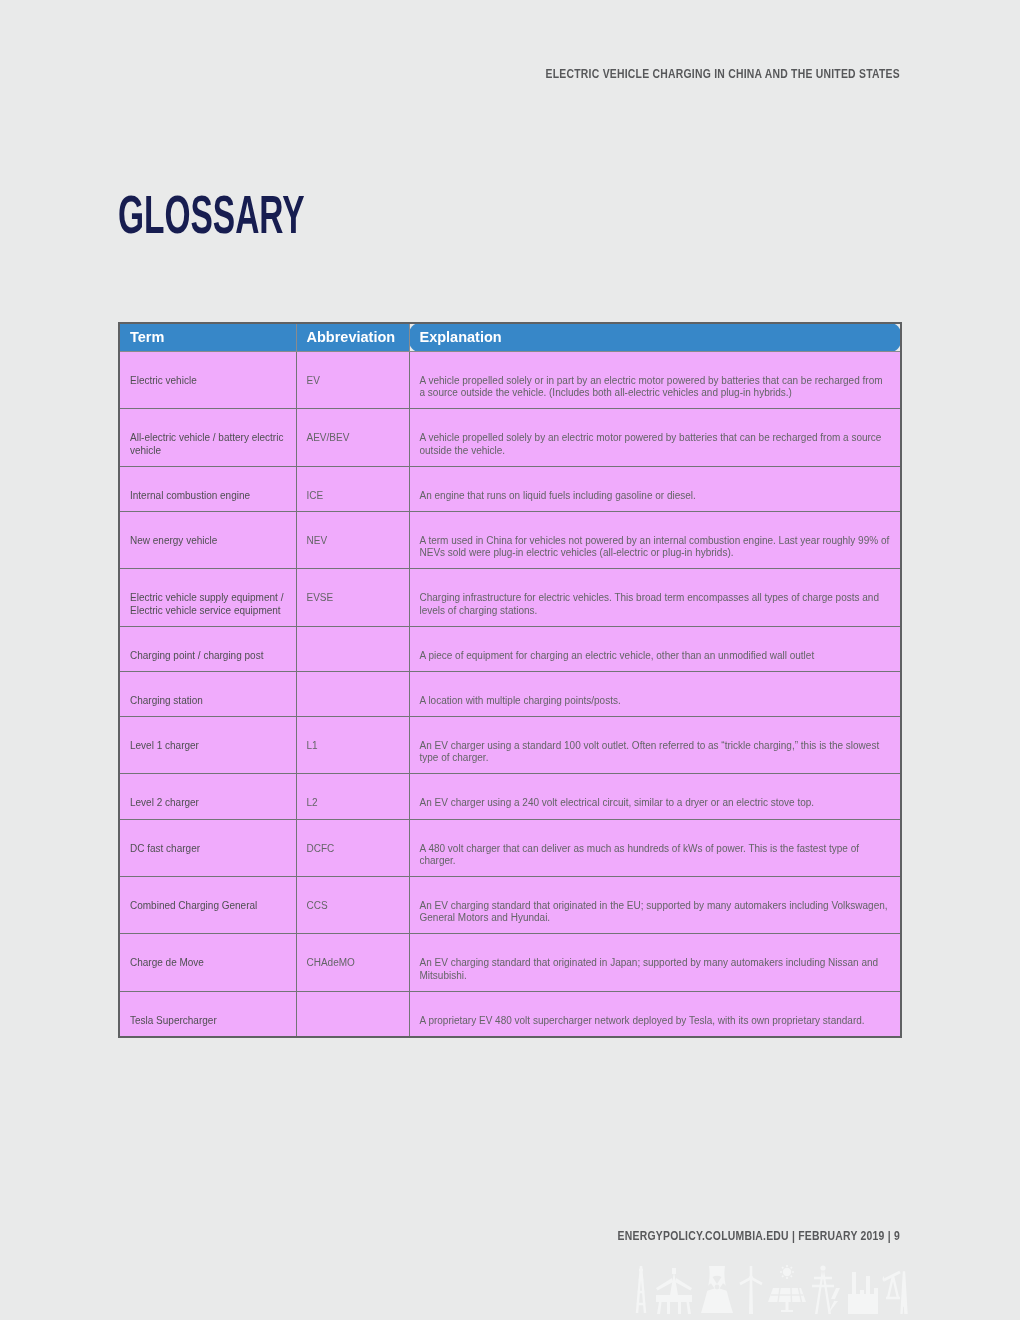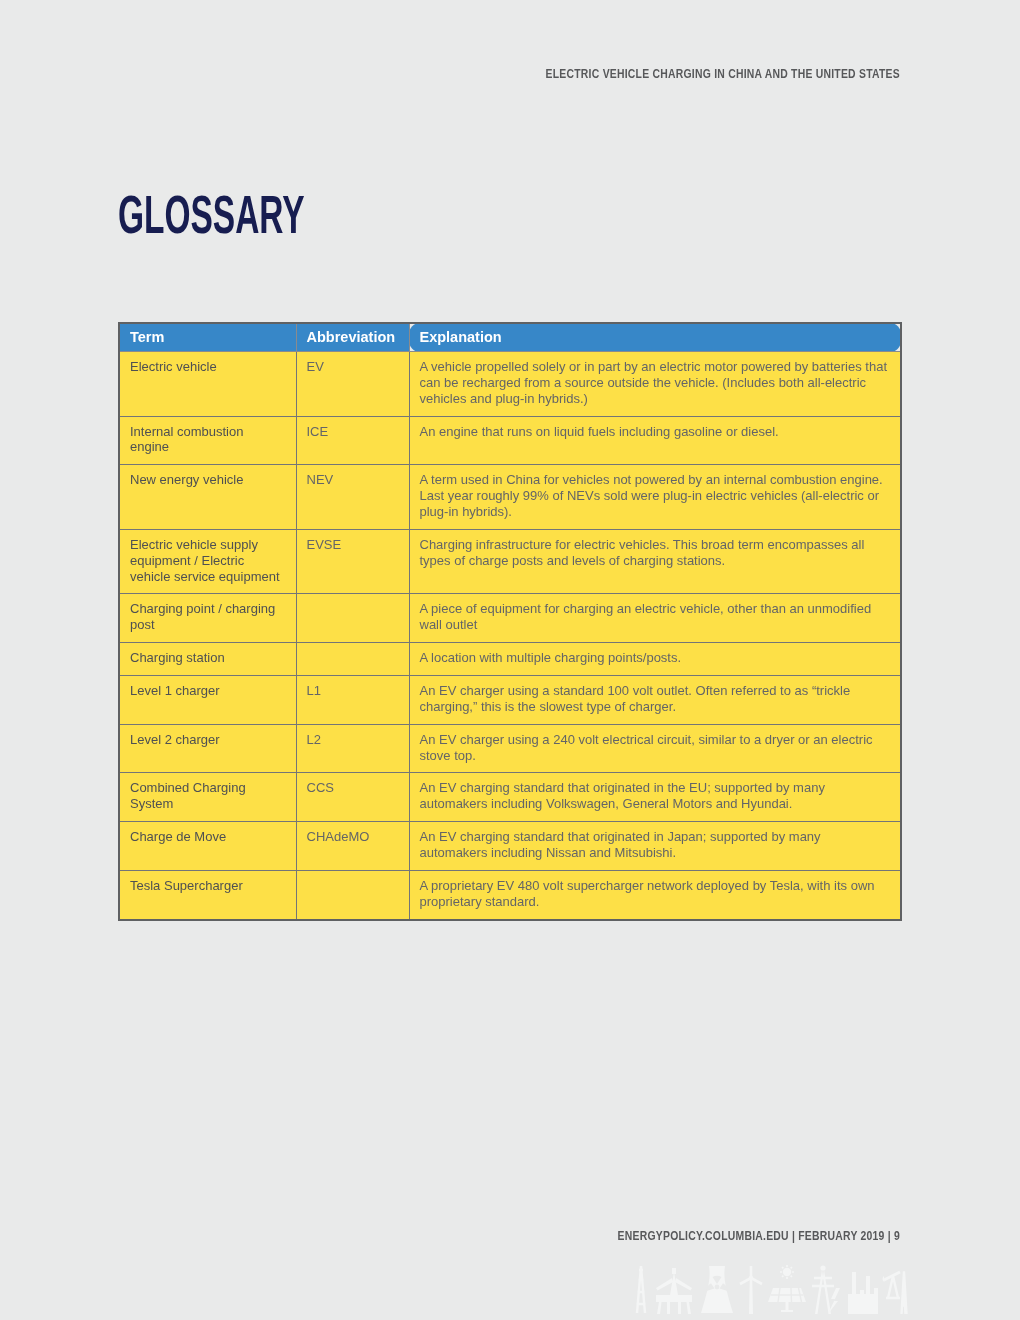--- a/index.html
+++ b/index.html
@@ -30,24 +30,24 @@
   table.glossary col.c-abbr{width:113px;}
   table.glossary col.c-expl{width:492px;}
   table.glossary th{
     background:#3787c8;color:#ffffff;
     font-size:14.5px;font-weight:bold;text-align:left;
     padding:5px 10px 6px;border:1px solid #8a8b8d;border-top:none;
   }
   table.glossary th:first-child{border-left:none;}
   table.glossary th:last-child{border-right:none;border-radius:11px;}
   table.glossary td{
-    background:#fde047;vertical-align:top;
+    background:#f0abfc;vertical-align:top;
     border:1.5px solid #737577;
-    padding:7px 10px 9px;
-    font-size:13px;line-height:1.22;color:#646567;
+    padding:23px 10px 9px;
+    font-size:10px;line-height:1.22;color:#646567;
   }
   table.glossary td.col-term{color:#4f5052;font-weight:500;}
   .doc-footer{
     position:absolute;top:1228px;right:120px;
     font-size:13px;font-weight:bold;color:#57585a;
     transform:scaleX(0.80);transform-origin:right center;
     letter-spacing:0.3px;white-space:nowrap;
   }
   .icons-strip{
     position:absolute;top:1262px;right:112px;height:52px;
@@ -76,20 +76,25 @@
       <th>Explanation</th>
     </tr>
   </thead>
   <tbody>
       <tr>
         <td class="col-term">Electric vehicle</td>
         <td class="col-abbr">EV</td>
         <td class="col-expl">A vehicle propelled solely or in part by an electric motor powered by batteries that can be recharged from a source outside the vehicle. (Includes both all-electric vehicles and plug-in hybrids.)</td>
       </tr>
       <tr>
+        <td class="col-term">All-electric vehicle / battery electric vehicle</td>
+        <td class="col-abbr">AEV/BEV</td>
+        <td class="col-expl">A vehicle propelled solely by an electric motor powered by batteries that can be recharged from a source outside the vehicle.</td>
+      </tr>
+      <tr>
         <td class="col-term">Internal combustion engine</td>
         <td class="col-abbr">ICE</td>
         <td class="col-expl">An engine that runs on liquid fuels including gasoline or diesel.</td>
       </tr>
       <tr>
         <td class="col-term">New energy vehicle</td>
         <td class="col-abbr">NEV</td>
         <td class="col-expl">A term used in China for vehicles not powered by an internal combustion engine.  Last year roughly 99% of NEVs sold were plug-in electric vehicles (all-electric or plug-in hybrids).</td>
       </tr>
       <tr>
@@ -111,21 +116,26 @@
         <td class="col-term">Level 1 charger</td>
         <td class="col-abbr">L1</td>
         <td class="col-expl">An EV charger using a standard 100 volt outlet. Often referred to as “trickle charging,” this is the slowest type of charger.</td>
       </tr>
       <tr>
         <td class="col-term">Level 2 charger</td>
         <td class="col-abbr">L2</td>
         <td class="col-expl">An EV charger using a 240 volt electrical circuit, similar to a dryer or an electric stove top.</td>
       </tr>
       <tr>
-        <td class="col-term">Combined Charging System</td>
+        <td class="col-term">DC fast charger</td>
+        <td class="col-abbr">DCFC</td>
+        <td class="col-expl">A 480 volt charger that can deliver as much as hundreds of kWs of power. This is the fastest type of charger.</td>
+      </tr>
+      <tr>
+        <td class="col-term">Combined Charging General</td>
         <td class="col-abbr">CCS</td>
         <td class="col-expl">An EV charging standard that originated in the EU; supported by many automakers including Volkswagen, General Motors and Hyundai.</td>
       </tr>
       <tr>
         <td class="col-term">Charge de Move</td>
         <td class="col-abbr">CHAdeMO</td>
         <td class="col-expl">An EV charging standard that originated in Japan; supported by many automakers including Nissan and Mitsubishi.</td>
       </tr>
       <tr>
         <td class="col-term">Tesla Supercharger</td>

